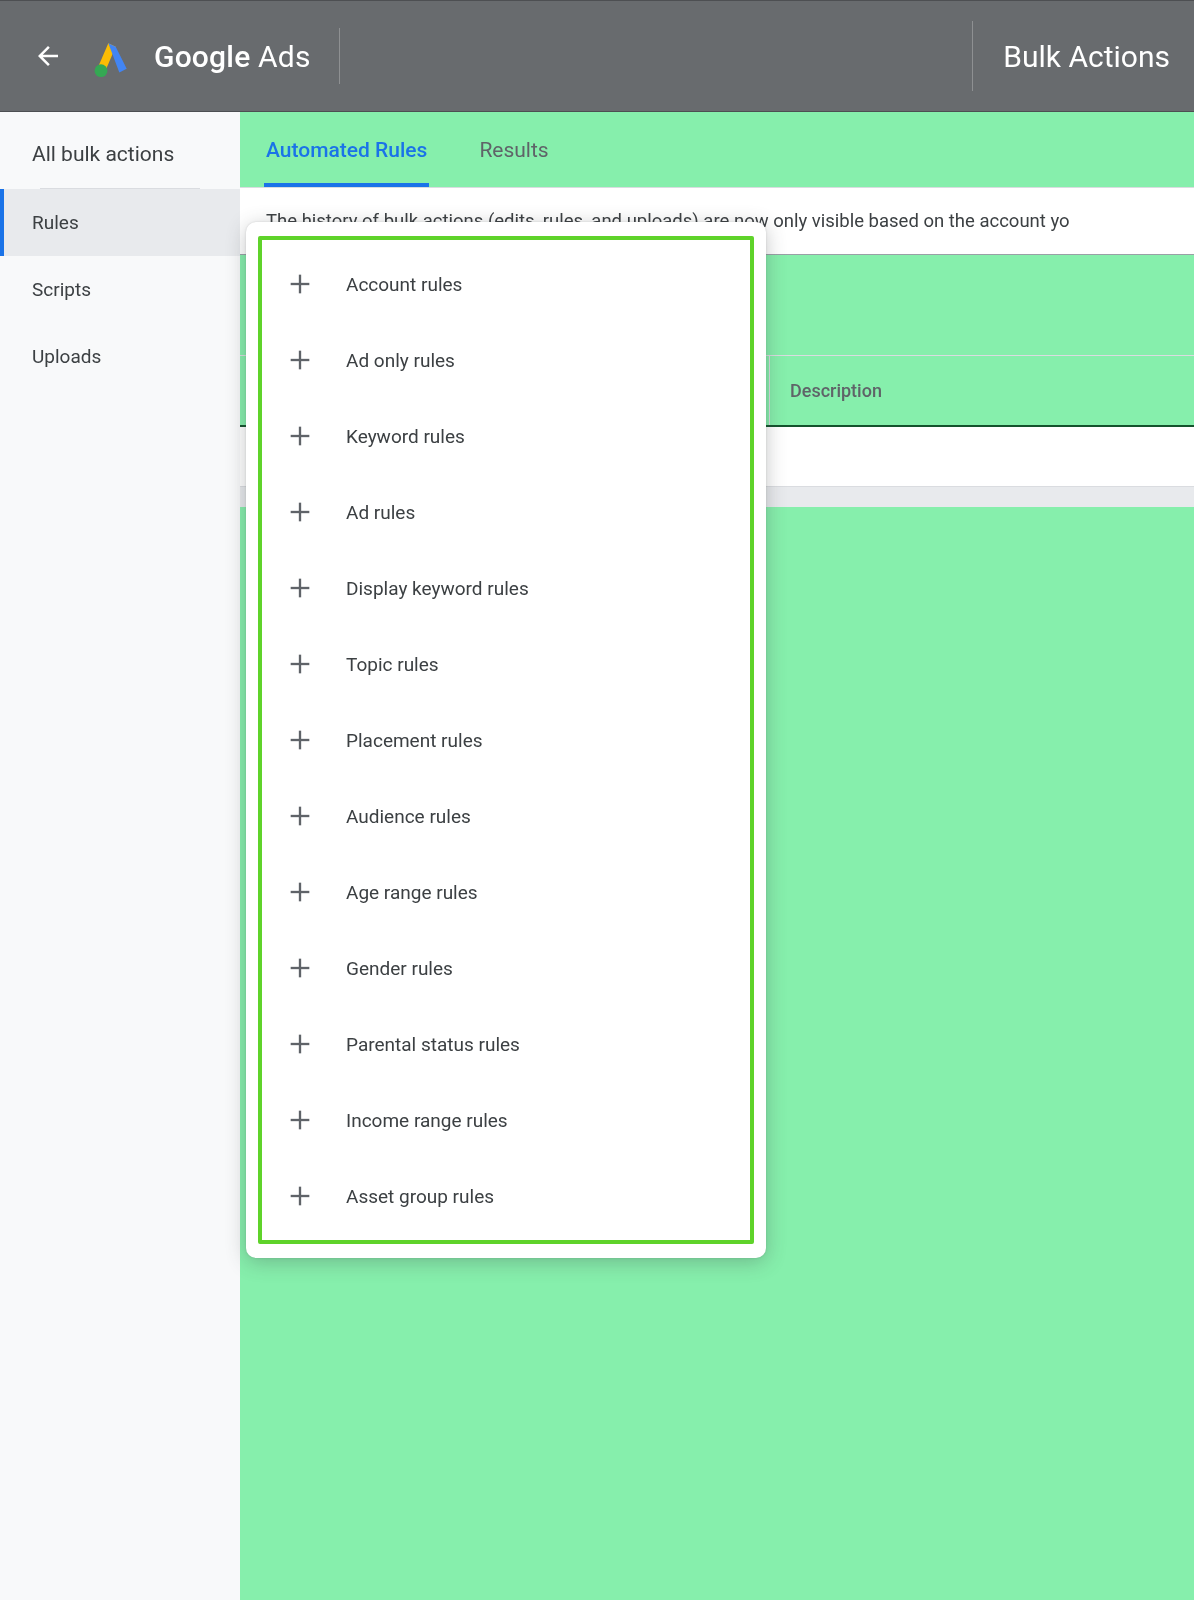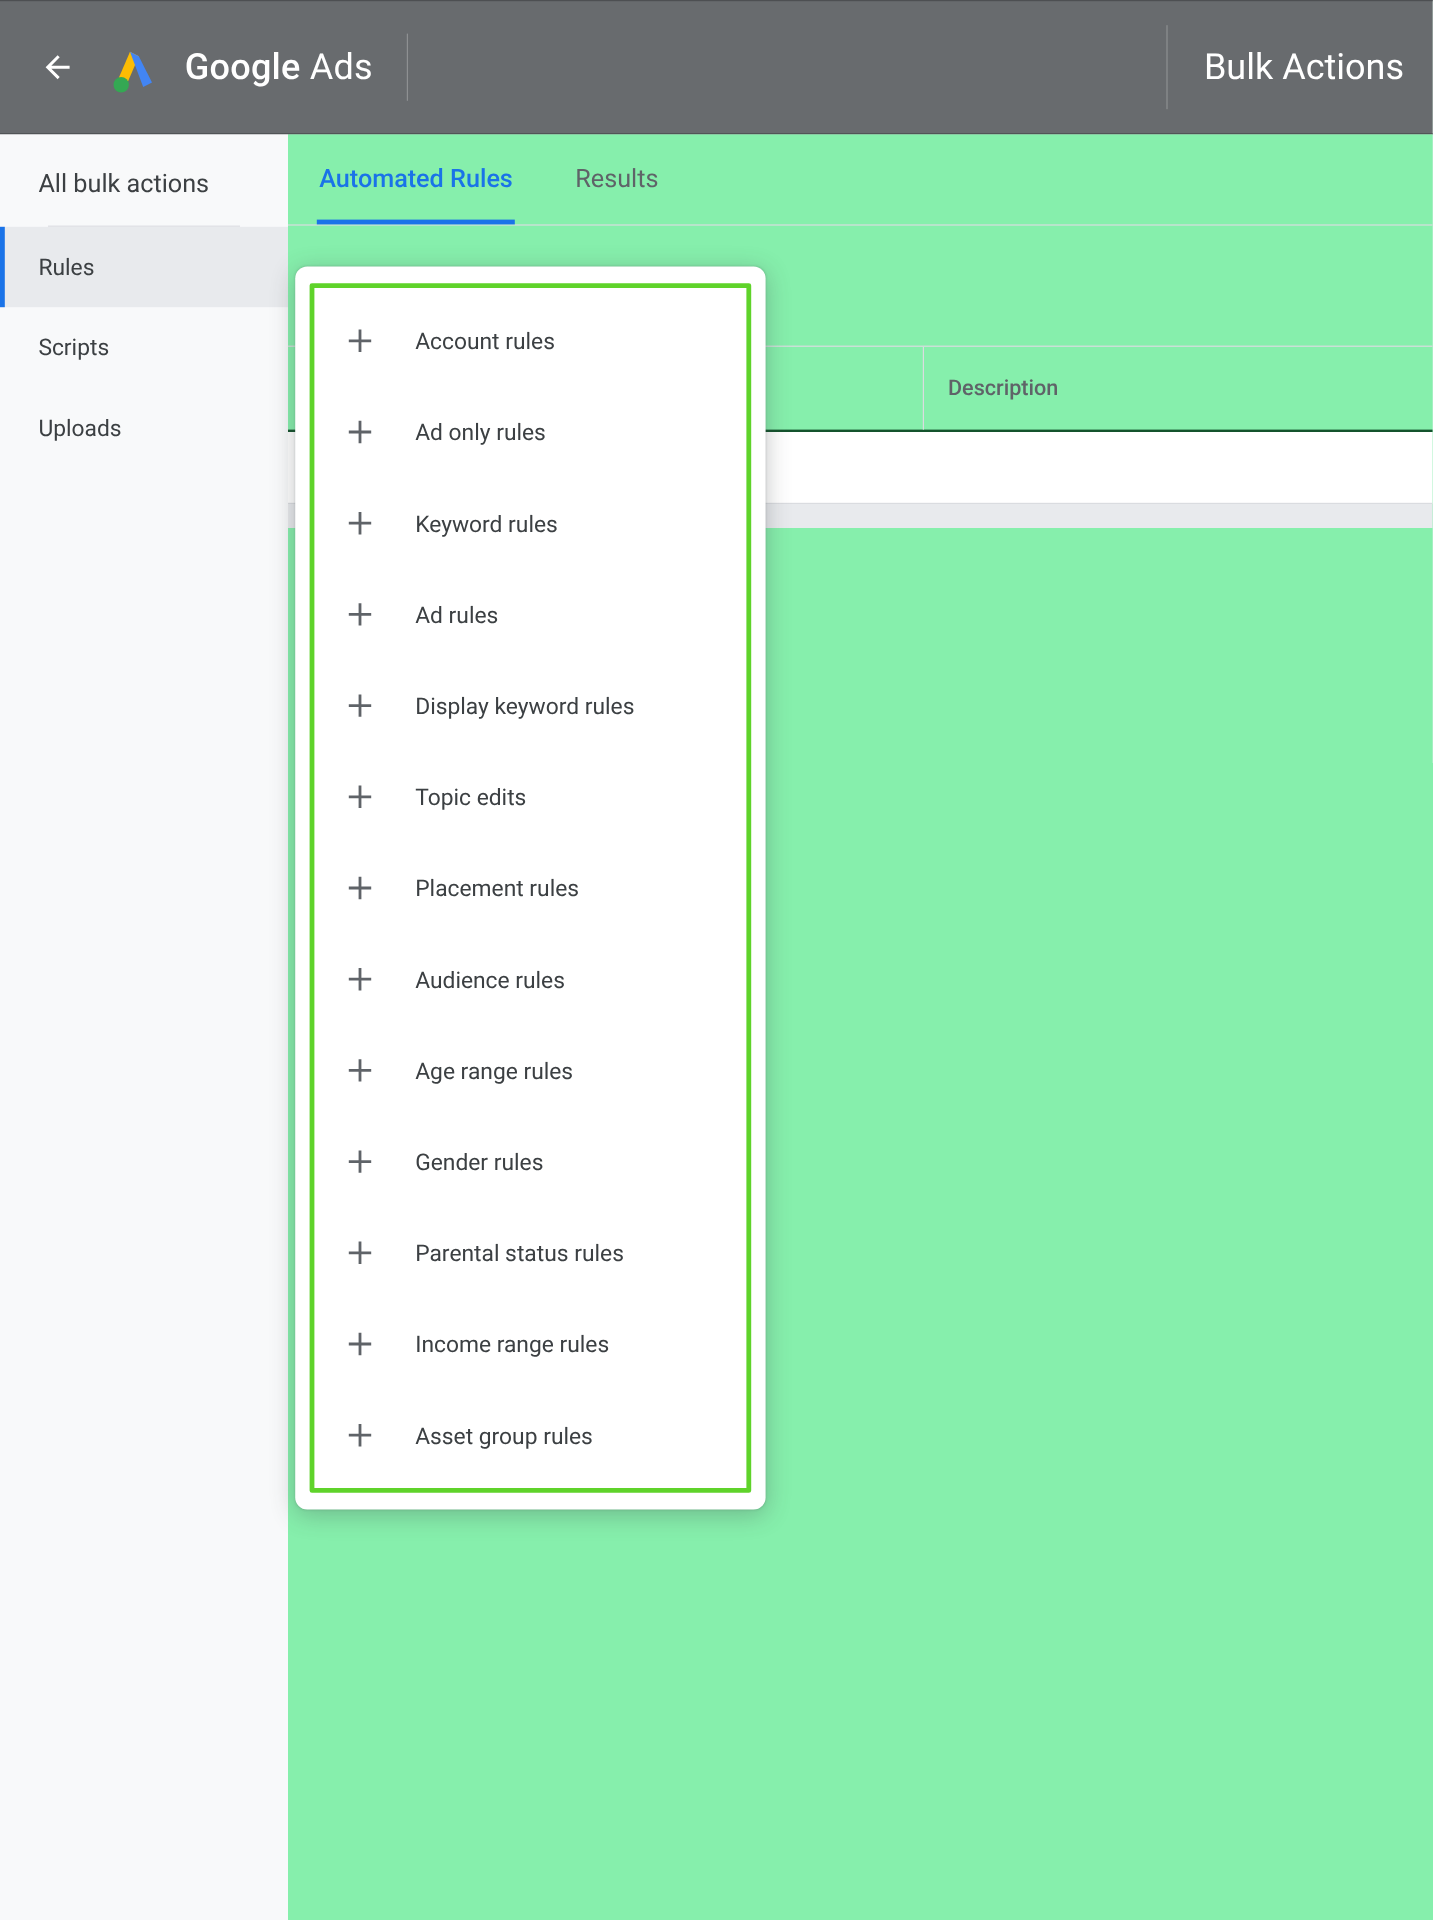--- a/index.html
+++ b/index.html
@@ -170,21 +170,21 @@
     position: absolute;
     top: 232px;
     left: 0; right: 0;
     height: 20px;
     background: #e8eaed;
   }
   .dropdown {
     position: absolute;
     top: 222px;
     left: 246px;
-    width: 392px;
+    width: 520px;
     background: #fff;
     border-radius: 10px;
     box-shadow: 0 4px 20px rgba(60,64,67,.3), 0 0 2px rgba(60,64,67,.2);
     padding: 14px 12px;
     z-index: 100;
   }
   .dd-highlight {
     border: 4px solid #5fd32a;
     border-radius: 2px;
     padding: 6px 0;
@@ -240,20 +240,21 @@
         <div class="sidebar-item"><span>Scripts</span></div>
         <div class="sidebar-item"><span>Uploads</span></div>
       </div>
   </div>
 
   <div class="content">
     <div class="tabs" id="tabs">
         <div class="tab active">Automated Rules</div>
         <div class="tab">Results</div>
       </div>
+    <div class="info-bar">The history of bulk actions (edits, rules, and uploads) are now only visible based on the account yo</div>
     <div class="table-wrap">
       <div class="table-header">
         <div class="table-col1"></div>
         <div class="table-col2">Description</div>
       </div>
       <div class="table-row-area"></div>
       <div class="below-row"></div>
     </div>
   </div>
 </div>
@@ -305,21 +306,21 @@
         </span>
         <span class="dd-label">Display keyword rules</span>
       </div>
       <div class="dd-item">
         <span class="dd-plus">
           <svg viewBox="0 0 24 24" fill="none">
             <line x1="12" y1="4" x2="12" y2="20"></line>
             <line x1="4" y1="12" x2="20" y2="12"></line>
           </svg>
         </span>
-        <span class="dd-label">Topic edits</span>
+        <span class="dd-label">Topic rules</span>
       </div>
       <div class="dd-item">
         <span class="dd-plus">
           <svg viewBox="0 0 24 24" fill="none">
             <line x1="12" y1="4" x2="12" y2="20"></line>
             <line x1="4" y1="12" x2="20" y2="12"></line>
           </svg>
         </span>
         <span class="dd-label">Placement rules</span>
       </div>

